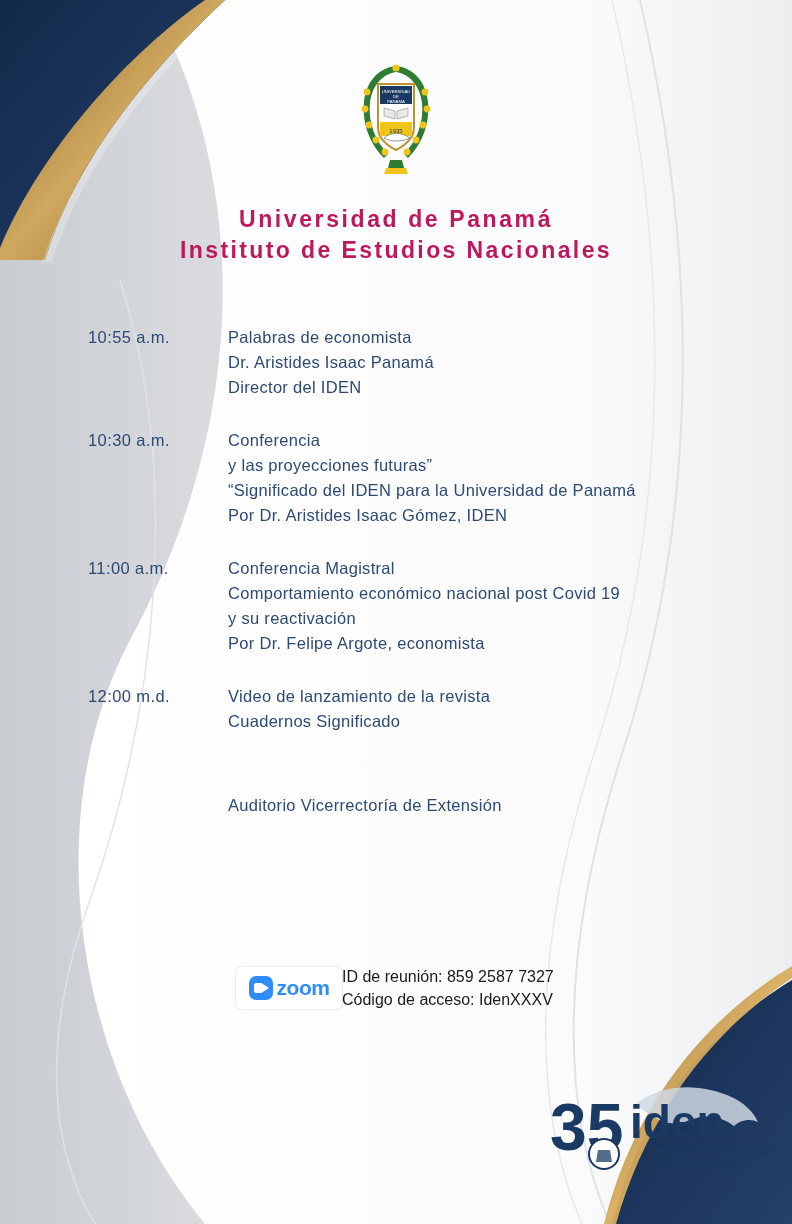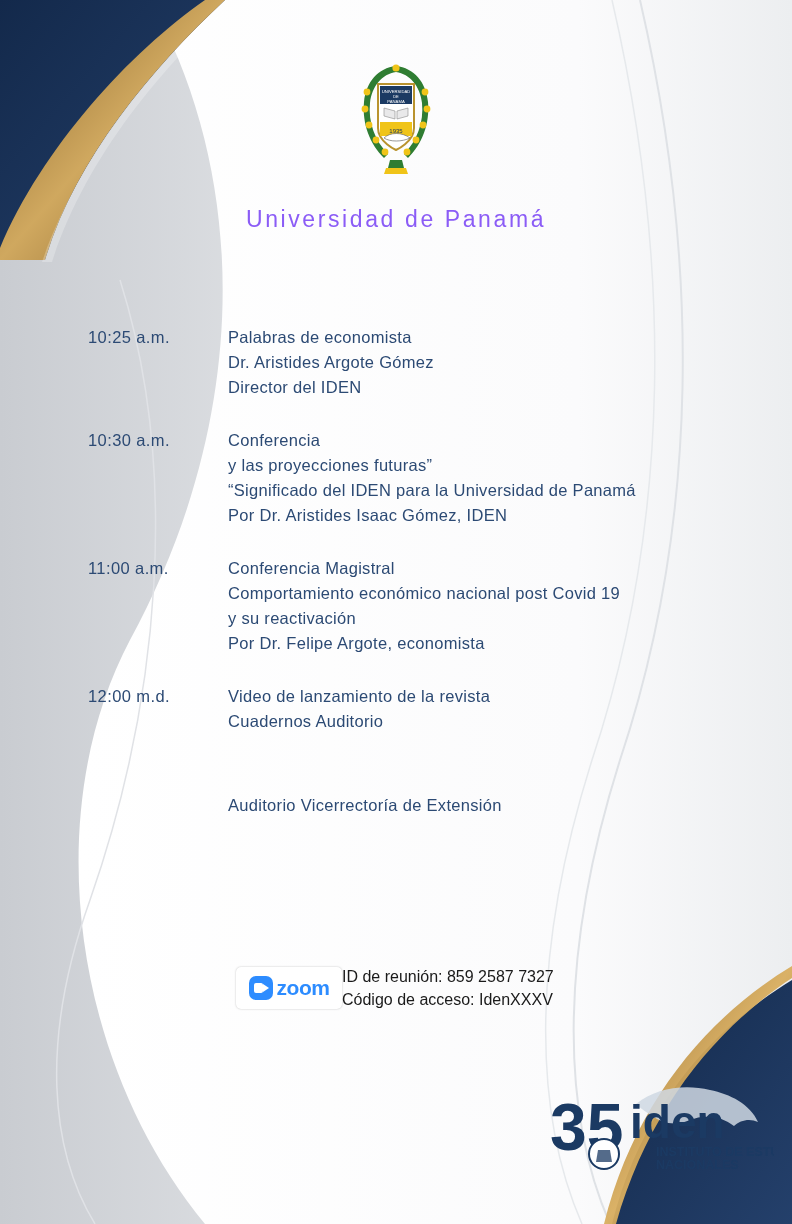--- a/index.html
+++ b/index.html
@@ -43,25 +43,25 @@
     width: 96px;
     height: 118px;
   }
 
   .uni-title {
     position: absolute;
     top: 204px;
     left: 0;
     width: 792px;
     text-align: center;
-    color: #8b5cf6;
+    color: #be185d;
     font-size: 23px;
     letter-spacing: 2.6px;
     line-height: 31px;
-    font-weight: 400;
+    font-weight: 700;
   }
   .uni-title .l2 {
     display: block;
     letter-spacing: 2.4px;
   }
 
   
   .agenda {
     position: absolute;
     top: 325px;
@@ -251,29 +251,30 @@
 
       <path d="M36,76 C42,70 54,70 62,76 C54,80 42,80 36,76 Z" fill="#ffffff" stroke="#6d6d6d" stroke-width="0.7"></path>
 
       <path d="M42,98 L54,98 L56,106 L40,106 Z" fill="#2f7d32"></path>
       <path d="M38,106 L58,106 L60,112 L36,112 Z" fill="#f0c419"></path>
     </svg>
   </div>
 
   <div class="uni-title">
     <span>Universidad de Panamá</span>
+    <span class="l2">Instituto de Estudios Nacionales</span>
   </div>
 
   <div class="agenda">
 
     <div class="agenda-row">
-      <div class="agenda-time">10:25 a.m.</div>
+      <div class="agenda-time">10:55 a.m.</div>
       <div class="agenda-lines">
         <div>Palabras de economista</div>
-        <div>Dr. Aristides Argote Gómez</div>
+        <div>Dr. Aristides Isaac Panamá</div>
         <div>Director del IDEN</div>
       </div>
     </div>
 
     <div class="agenda-row">
       <div class="agenda-time">10:30 a.m.</div>
       <div class="agenda-lines">
         <div>Conferencia</div>
         <div>y las proyecciones futuras”</div>
         <div>“Significado del IDEN para la Universidad de Panamá</div>
@@ -288,21 +289,21 @@
         <div>Comportamiento económico nacional post Covid 19</div>
         <div>y su reactivación</div>
         <div>Por Dr. Felipe Argote, economista</div>
       </div>
     </div>
 
     <div class="agenda-row">
       <div class="agenda-time">12:00 m.d.</div>
       <div class="agenda-lines">
         <div>Video de lanzamiento de la revista</div>
-        <div>Cuadernos Auditorio</div>
+        <div>Cuadernos Significado</div>
       </div>
     </div>
   </div>
 
   <div class="event-info">
     <div>Auditorio Vicerrectoría de Extensión</div>
   </div>
 
   <div class="zoom-block">
     <div class="zoom-badge">

